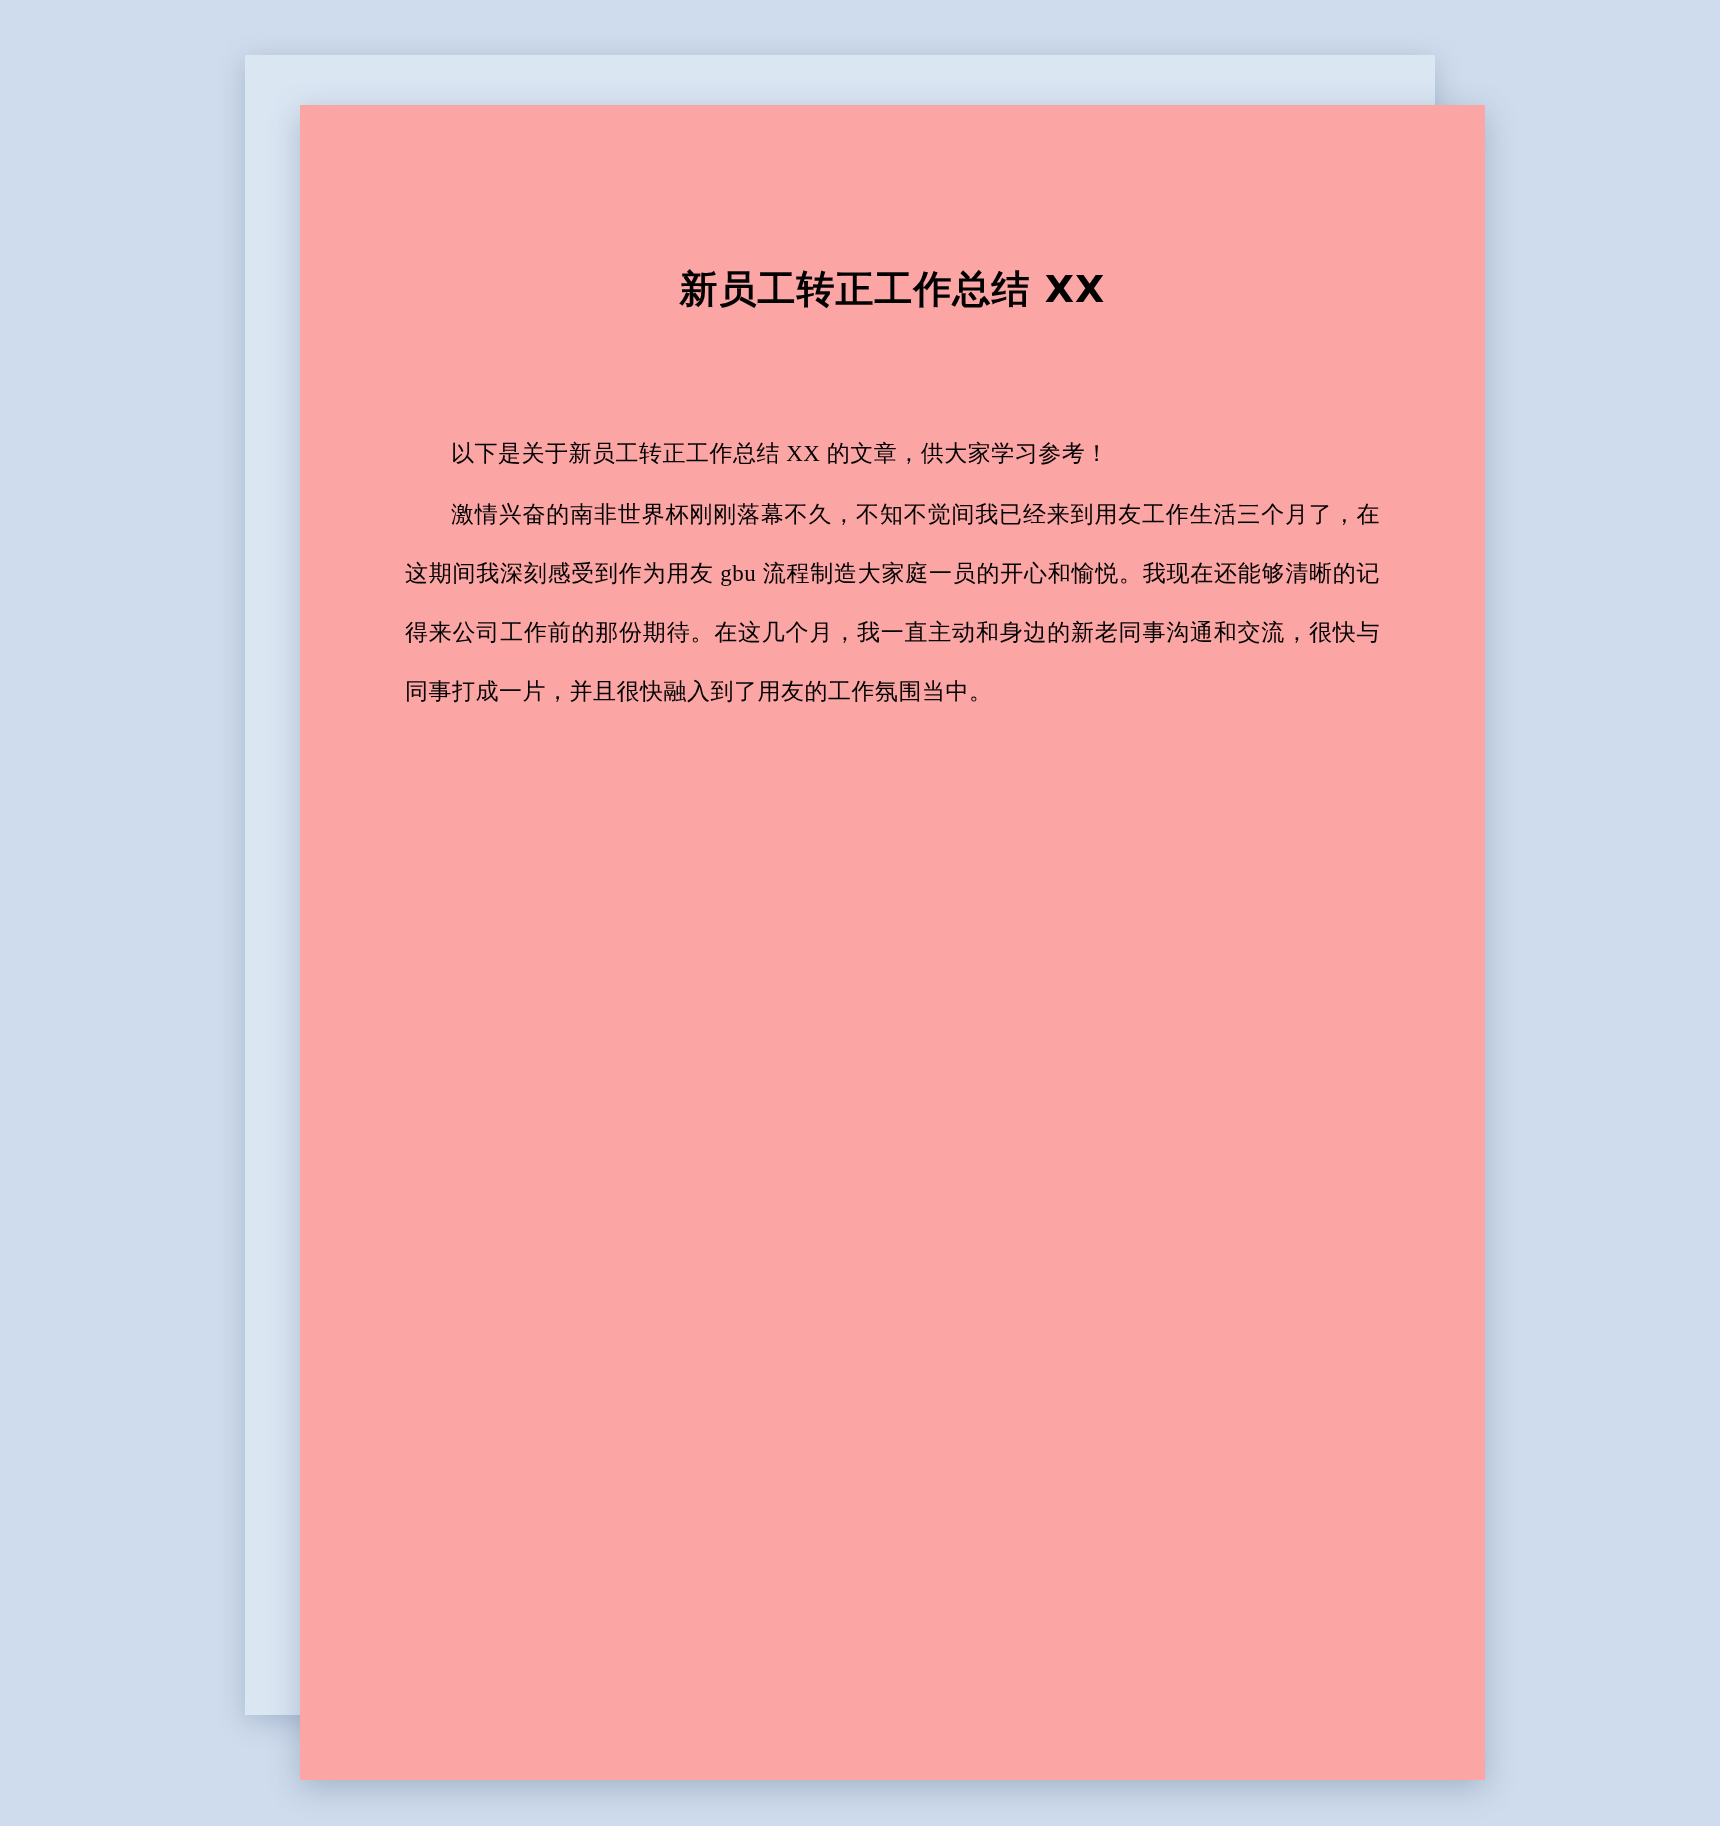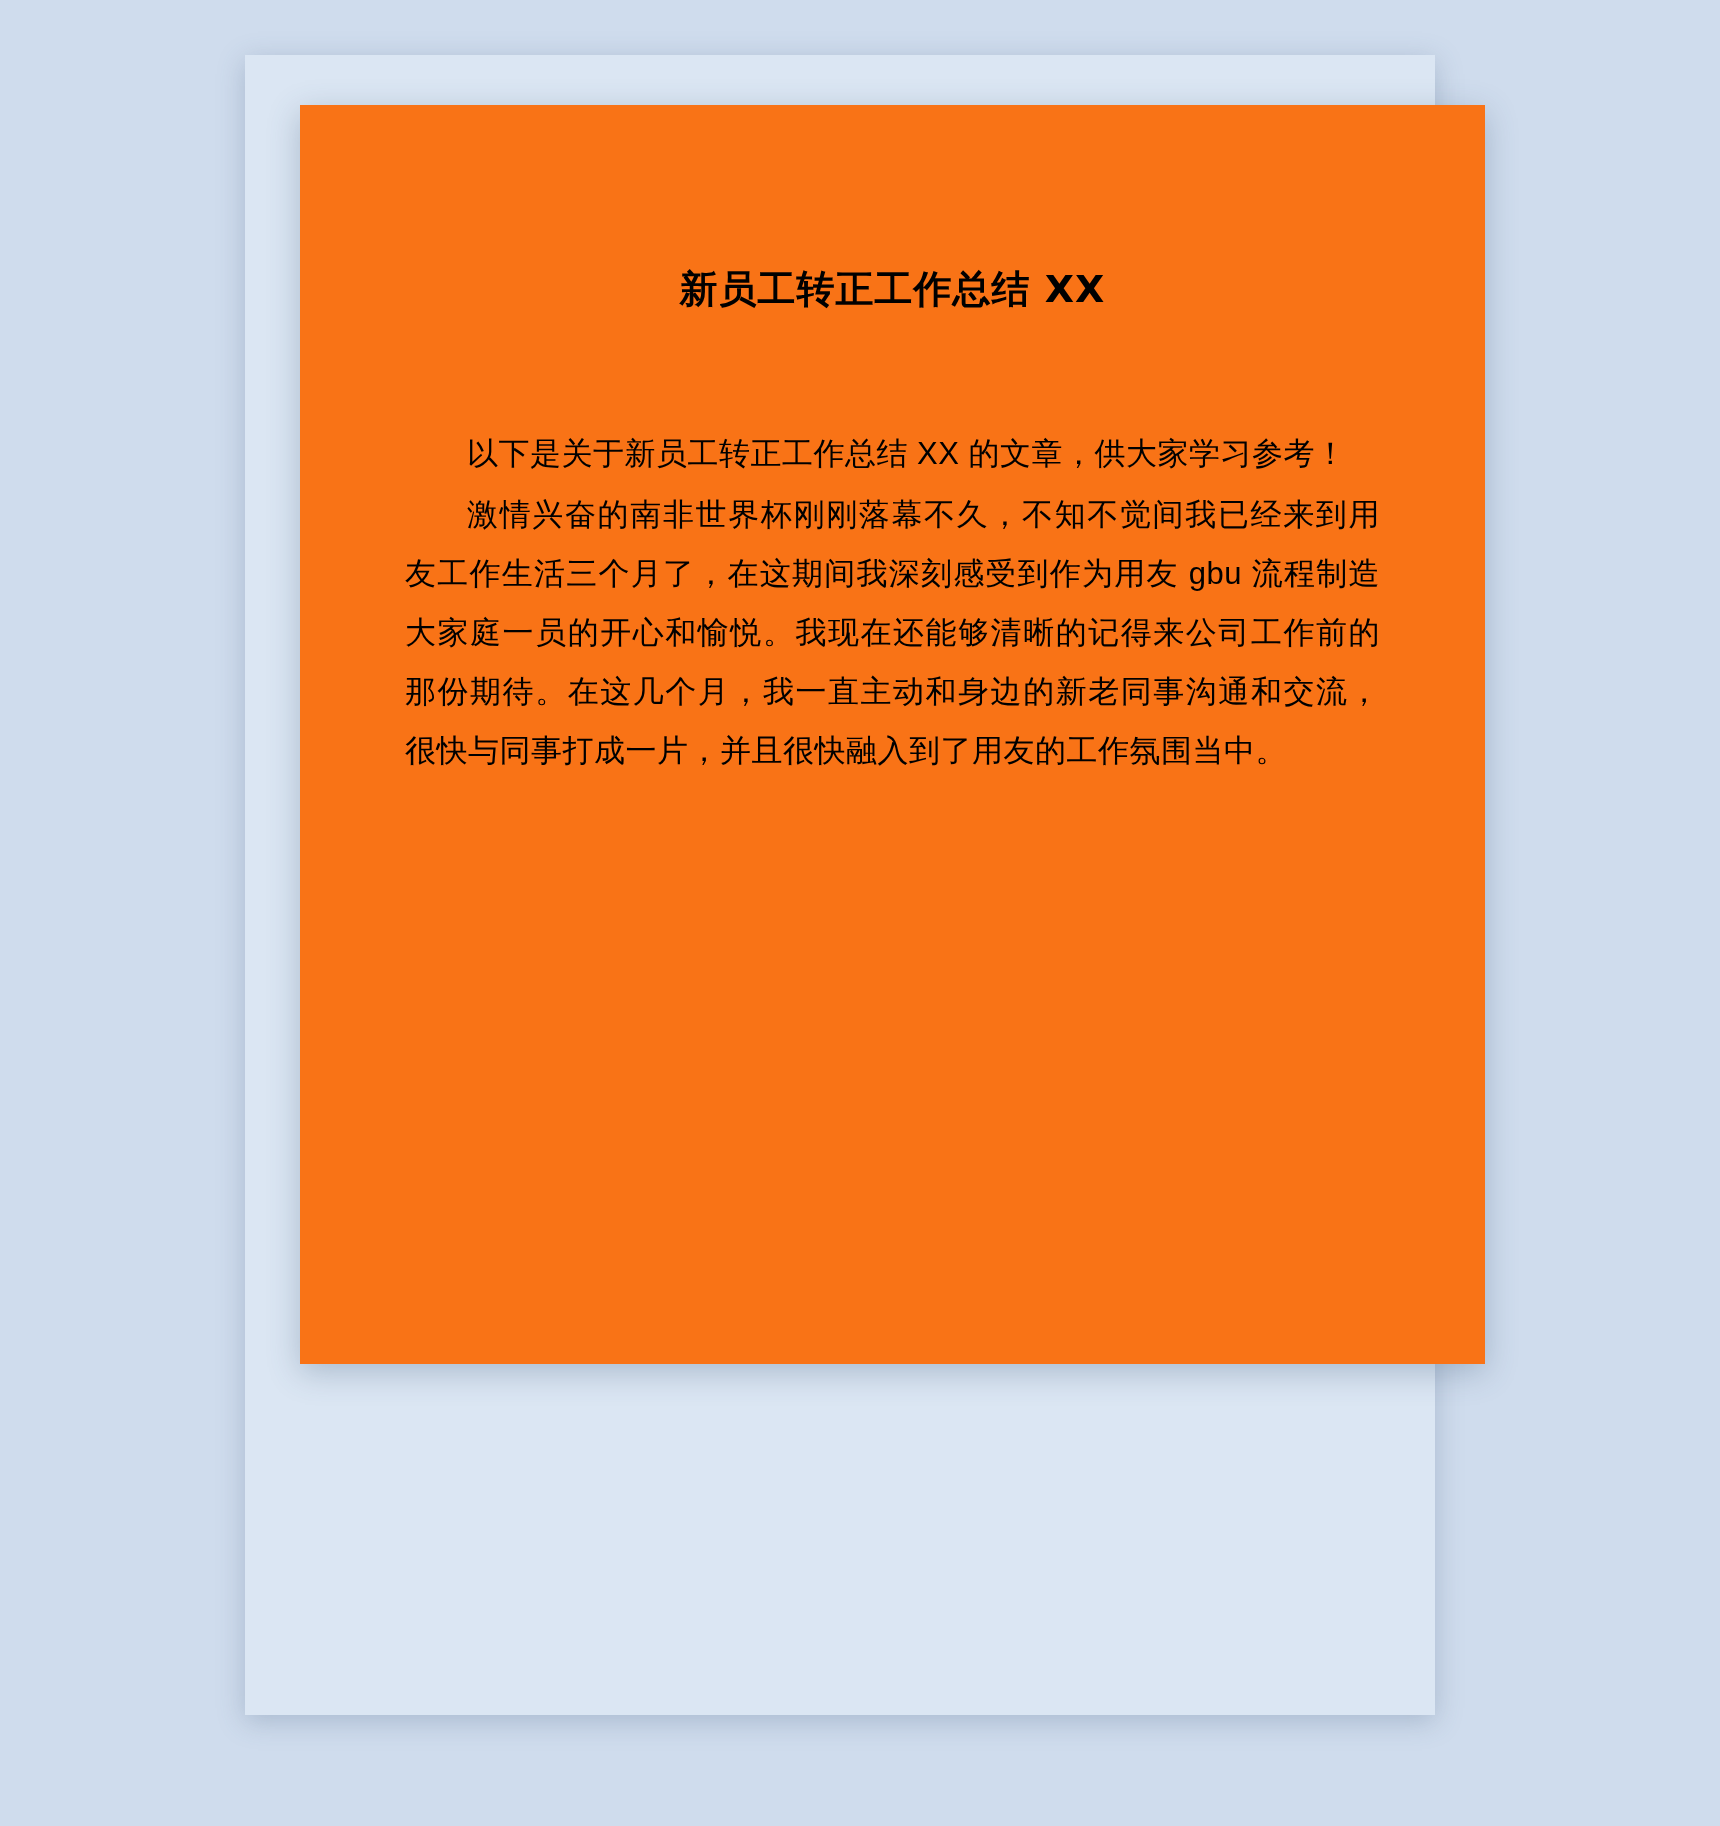--- a/index.html
+++ b/index.html
@@ -34,40 +34,40 @@
     width: 1190px;
     height: 1660px;
     box-shadow: 0 6px 26px rgba(70, 95, 125, 0.28);
   }
   
   .page {
     position: absolute;
     left: 300px;
     top: 105px;
     width: 1185px;
-    height: 1259px;
-    background: #f97316;
+    height: 1675px;
+    background: #fca5a5;
     box-shadow: 0 8px 30px rgba(60, 85, 115, 0.30);
   }
   .page-inner {
     padding: 160px 105px 80px 105px;
   }
   .doc-title {
     font-family: "DejaVu Sans", sans-serif;
     font-weight: bold;
     font-size: 38px;
     color: #000000;
     text-align: center;
     letter-spacing: 1px;
     margin: 0 0 110px 0;
     line-height: 1.3;
   }
   .para {
-    font-family: Liberation Sans, sans-serif;
-    font-size: 31px;
+    font-family: Liberation Serif, serif;
+    font-size: 23px;
     line-height: 59px;
     color: #000000;
     text-align: justify;
     text-justify: inter-ideograph;
     text-indent: 2em;
     margin: 0 0 2px 0;
     letter-spacing: 0.5px;
   }
 </style>
 </head>

